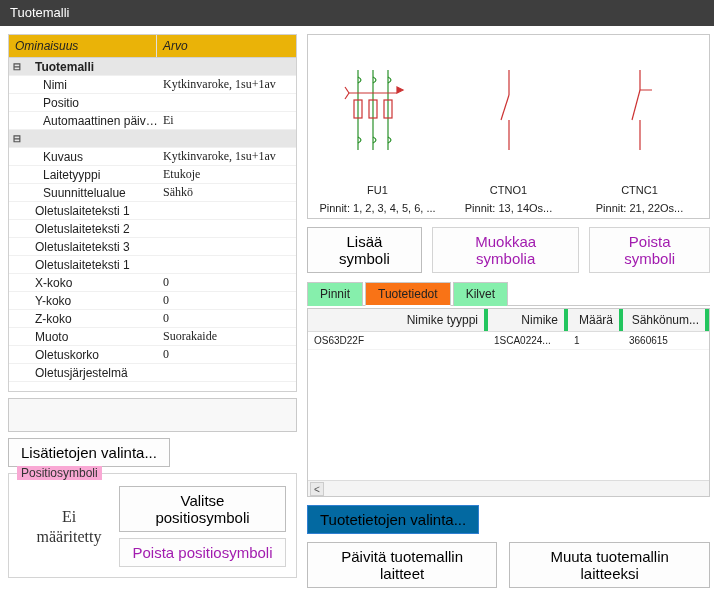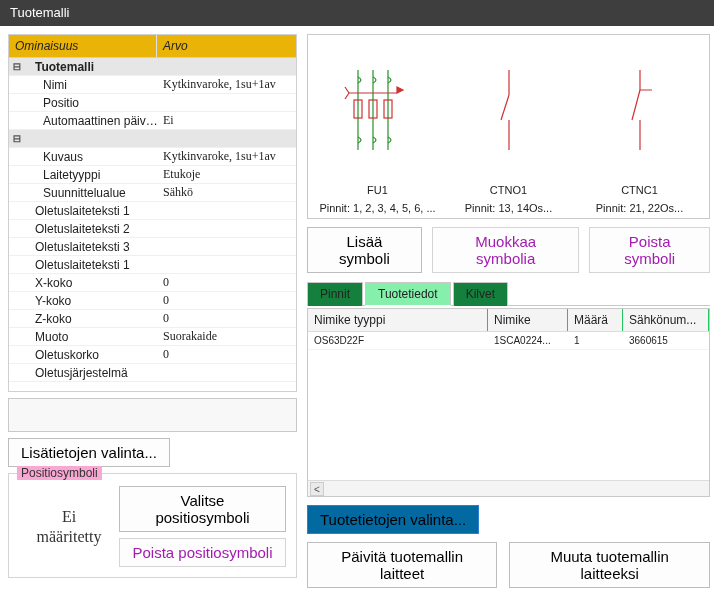--- a/index.html
+++ b/index.html
@@ -36,26 +36,26 @@
   
   .symbox { border: 1px solid #c9c9c9; height: 210px; padding: 6px 6px 4px 6px; display: flex; gap: 4px; }
   .symcell { flex: 1; display: flex; flex-direction: column; align-items: center; justify-content: flex-end; gap: 6px; font-size: 11px; }
   .symcell .pic { flex: 1; display: flex; align-items: center; justify-content: center; }
   .symlbl { color: #222; }
   .sympins { color: #222; font-size: 11px; }
   
   .symbtns { display: flex; gap: 10px; }
   
   .tabs { display: flex; border-bottom: 1px solid #c9c9c9; margin-bottom: 2px; }
-  .tab { padding: 4px 12px; border: 1px solid #c9c9c9; border-bottom: none; background: #15803d; cursor: pointer; margin-right: 2px; position: relative; top: 1px; }
-  .tab.active { background: #86efac; border-bottom: 1px solid #fff; }
+  .tab { padding: 4px 12px; border: 1px solid #c9c9c9; border-bottom: none; background: #86efac; cursor: pointer; margin-right: 2px; position: relative; top: 1px; }
+  .tab.active { background: #f97316; border-bottom: 1px solid #fff; }
   
   .table { border: 1px solid #c9c9c9; flex: 1; overflow: auto; min-height: 184px; }
   .thdr { display: flex; background: #f4f4f4; border-bottom: 1px solid #dcdcdc; font-size: 12px; }
-  .thdr > div { padding: 4px 6px; border-right: 1px solid #22c55e; }
+  .thdr > div { padding: 4px 6px; border-right: 4px solid #22c55e; text-align: right; }
   .tc1 { width: 180px; } .tc2 { width: 80px; } .tc3 { width: 55px; } .tc4 { flex:1; }
   .trow { display: flex; font-size: 10px; border-bottom: 1px solid #f3f3f3; }
   .trow > div { padding: 3px 6px; white-space: nowrap; overflow: hidden; text-overflow: ellipsis; }
   .scrollbar { height: 16px; border-top: 1px solid #dcdcdc; position: relative; background: #f4f4f4; }
   .sb-arrow { position: absolute; left: 2px; top: 1px; width: 14px; height: 14px; display:flex;align-items:center;justify-content:center; font-size:10px; color:#555; background:#eaeaea; border:1px solid #ccc; }
   
   .botbtns { display: flex; gap: 12px; }
 </style>
 </head>
 <body>

